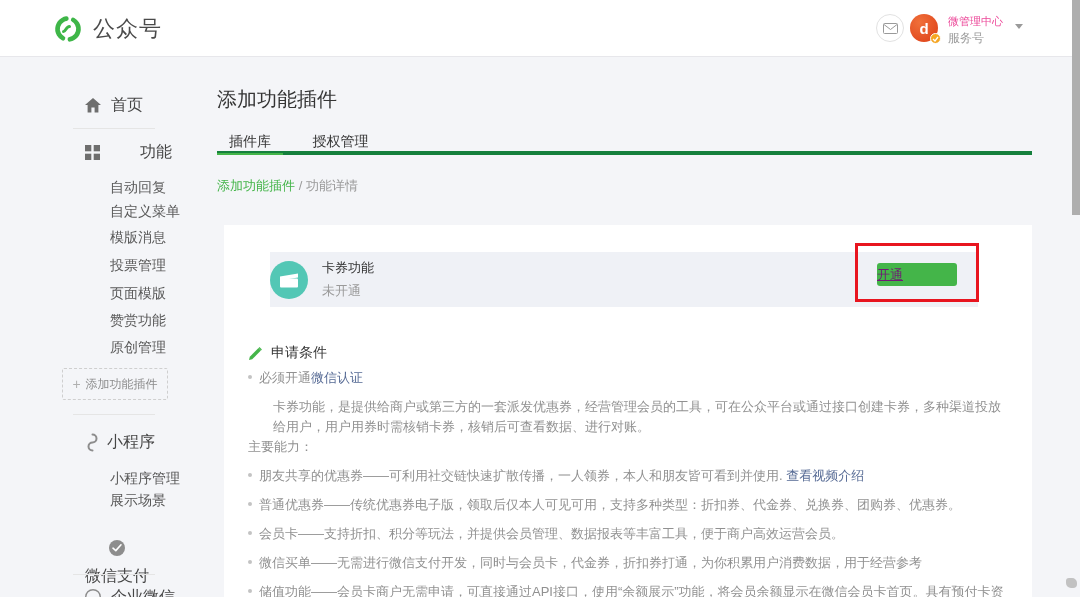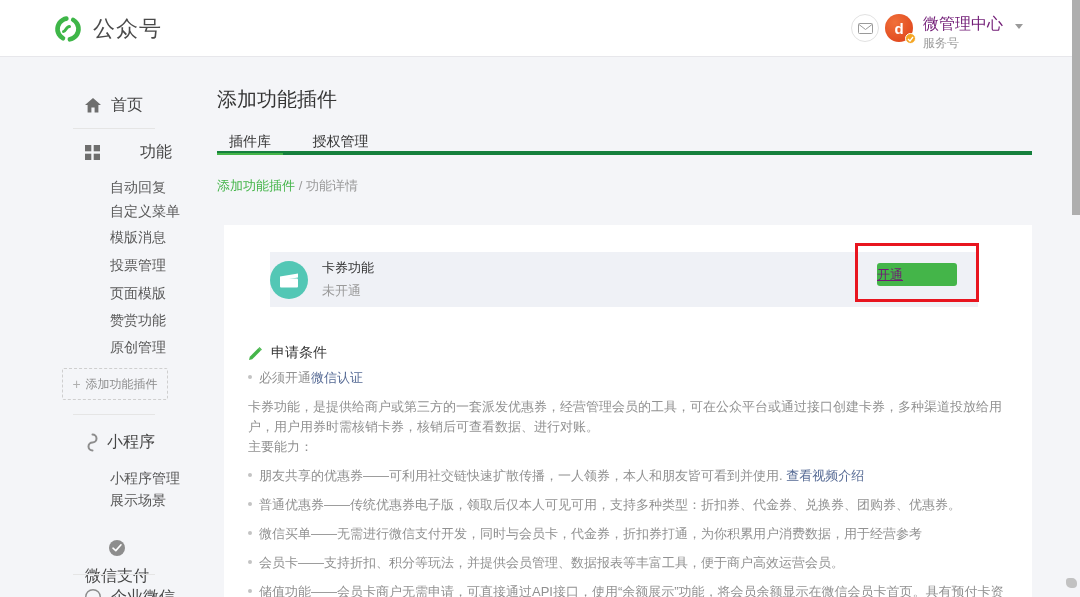--- a/index.html
+++ b/index.html
@@ -9,21 +9,21 @@
 
   
   .hdr { position:absolute; top:0; left:0; width:1080px; height:57px; background:#fff; border-bottom:1px solid #e7e7eb; z-index:5; }
   .logo { position:absolute; left:54px; top:14px; display:flex; align-items:center; gap:11px; }
   .logo-text { font-size:22px; color:#4a4a4a; letter-spacing:1px; }
   .hdr-right { position:absolute; right:57px; top:14px; display:flex; align-items:flex-start; }
   .mail-btn { width:28px; height:28px; border:1px solid #e2e2e2; border-radius:50%; display:flex; align-items:center; justify-content:center; background:#fff; cursor:pointer; }
   .avatar { position:relative; width:28px; height:28px; margin-left:6px; border-radius:50%; background:radial-gradient(circle at 35% 30%, #f0703a, #dd3e16); color:#fff; font-size:15px; font-weight:bold; display:flex; align-items:center; justify-content:center; }
   .badge { position:absolute; right:-3px; bottom:-2px; width:11px; height:11px; border-radius:50%; background:#f5a623; border:1px solid #fff; display:flex; align-items:center; justify-content:center; }
   .acct { margin-left:10px; line-height:1; }
-  .acct-name { font-size:16px; color:#701a75; margin-top:2px; }
+  .acct-name { font-size:11px; color:#ec4899; margin-top:2px; }
   .acct-type { font-size:12px; color:#9a9a9a; margin-top:5px; }
   .caret { width:0; height:0; border-left:4px solid transparent; border-right:4px solid transparent; border-top:5px solid #9a9a9a; margin:10px 0 0 12px; cursor:pointer; }
 
   
   .side-item { position:absolute; left:85px; display:flex; align-items:center; gap:10px; height:22px; font-size:16px; color:#464646; cursor:pointer; }
   .side-sub { position:absolute; left:110px; height:20px; line-height:20px; font-size:14px; color:#595959; cursor:pointer; }
   .side-div { position:absolute; left:73px; width:82px; height:1px; background:#e5e5e5; }
   .add-box { position:absolute; left:62px; top:368px; width:106px; height:32px; border:1px dashed #cfcfcf; border-radius:2px; display:flex; align-items:center; justify-content:center; gap:5px; cursor:pointer; background:transparent; }
   .add-plus { font-size:14px; color:#b0b0b0; line-height:1; }
   .add-label { font-size:12px; color:#8c8c8c; }
@@ -45,21 +45,21 @@
   .banner-info { margin-left:14px; }
   .plugin-name { font-size:13px; color:#353535; }
   .plugin-status { font-size:13px; color:#9a9a9a; margin-top:5px; }
   .annot { position:absolute; left:631px; top:18px; width:124px; height:59px; border:3px solid #e8151f; z-index:3; }
   .open-btn { position:absolute; left:653px; top:38px; width:80px; height:23px; background:#44b549; border:none; border-radius:3px; color:#701a75; font-size:13px; line-height:23px; text-align:left; cursor:pointer; z-index:4; font-family:inherit;text-decoration:underline; }
 
   .sections { position:absolute; left:24px; top:118px; width:760px; }
   .sec-head { display:flex; align-items:center; gap:8px; font-size:14px; color:#353535; height:20px; }
   .sec-gap { margin-top:22px; }
   .bullet-line { margin-top:5px; font-size:13px; color:#919191; line-height:20px; }
-  .desc { margin-top:9px; font-size:13px; color:#919191; line-height:20px; }
+  .desc { margin-top:9px; font-size:13px; color:#919191; line-height:20px;margin-left:25px; }
   .cap-label { font-size:13px; color:#919191; line-height:20px; }
   .blist { margin-top:0; }
   .blist .b { font-size:13px; color:#919191; line-height:20px; margin-top:9px; }
   .dot { display:inline-block; width:4px; height:4px; border-radius:50%; background:#c3c3c3; margin-right:7px; vertical-align:3px; }
   a.blue { color:#576b95; text-decoration:none; cursor:pointer; }
   .more-dots { position:absolute; left:246px; top:360px; font-size:12px; color:#b3b3b3; letter-spacing:2px; }
 
   
   .scroll-thumb { position:absolute; right:0; top:0; width:8px; height:215px; background:#aeaeae; z-index:9; cursor:pointer; }
   .cursor-blob { position:absolute; left:1066px; top:578px; width:11px; height:10px; background:#b9b9b9; border-radius:3px 5px 4px 5px; opacity:.85; }
@@ -221,24 +221,24 @@
       <div class="cap-label">主要能力：</div>
 
       <div class="blist">
         <div class="b">
           <span class="dot"></span><span>朋友共享的优惠券——可利用社交链快速扩散传播，一人领券，本人和朋友皆可看到并使用.</span> <a class="blue">查看视频介绍</a>
         </div>
         <div class="b">
           <span class="dot"></span><span>普通优惠券——传统优惠券电子版，领取后仅本人可见可用，支持多种类型：折扣券、代金券、兑换券、团购券、优惠券。</span>
         </div>
         <div class="b">
+          <span class="dot"></span><span>会员卡——支持折扣、积分等玩法，并提供会员管理、数据报表等丰富工具，便于商户高效运营会员。</span>
+        </div>
+        <div class="b">
           <span class="dot"></span><span>微信买单——无需进行微信支付开发，同时与会员卡，代金券，折扣券打通，为你积累用户消费数据，用于经营参考</span>
-        </div>
-        <div class="b">
-          <span class="dot"></span><span>会员卡——支持折扣、积分等玩法，并提供会员管理、数据报表等丰富工具，便于商户高效运营会员。</span>
         </div>
         <div class="b">
           <span class="dot"></span><span>储值功能——会员卡商户无需申请，可直接通过API接口，使用“余额展示”功能，将会员余额显示在微信会员卡首页。具有预付卡资质的商家可申请“储值”功能，申请成功后，可通过API接口设置此入口，帮助会员通过微信支付为会员卡充值.</span>
         </div>
       </div>
     </div>
 
     <div class="more-dots">…</div>
   </div>
 

